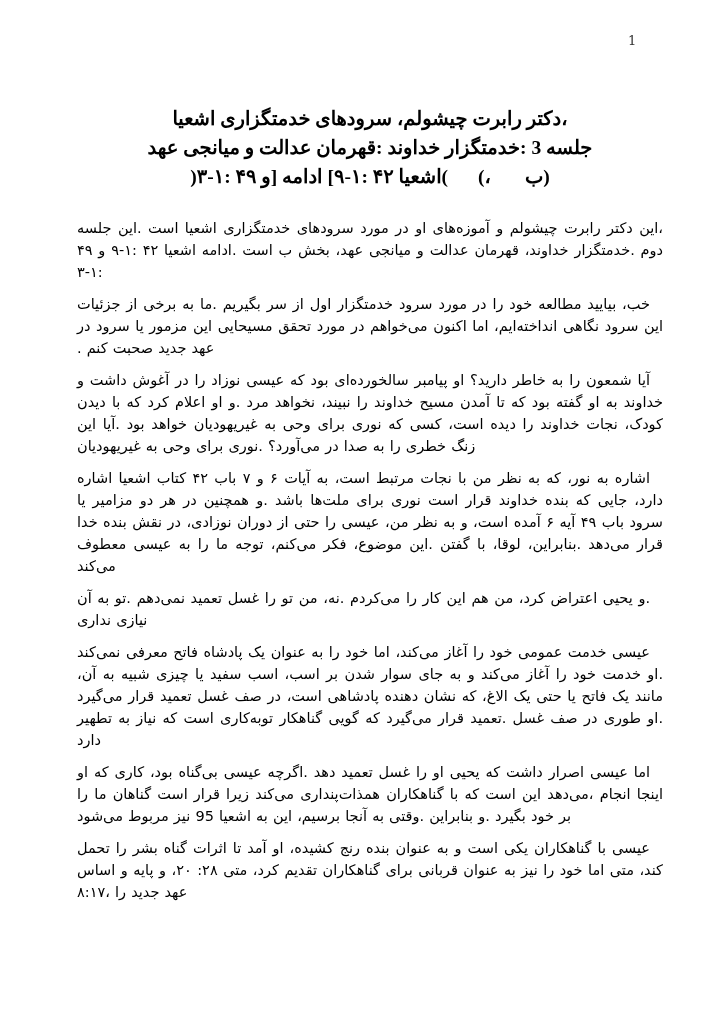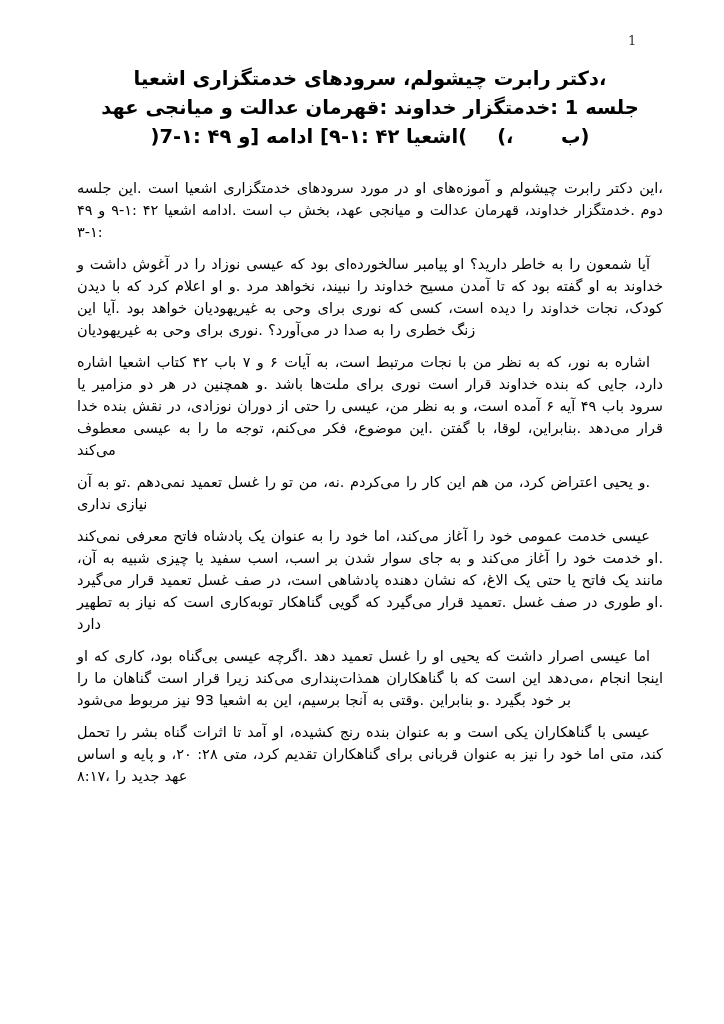--- a/index.html
+++ b/index.html
@@ -17,25 +17,26 @@
   .page-number {
     position: absolute;
     top: 33px;
     left: 628px;
     font-family: "DejaVu Serif", serif;
     font-size: 13px;
     color: #333333;
   }
   .title-block {
     direction: rtl;
-    padding: 64px 61px 0 77px;
+    padding: 104px 61px 0 77px;
     text-align: center;
     font-weight: bold;
     font-size: 19.5px;
     line-height: 29px;
+    font-family: Liberation Serif, serif;
   }
   .title-line { white-space: nowrap; }
   .title-gap {
     display: inline-block;
     width: 30px;
     height: 1px;
   }
   .doc-body {
     direction: rtl;
     margin: 26px 61px 0 77px;
@@ -54,30 +55,31 @@
 </style>
 </head>
 <body>
 
 <div class="page">
 
   <div class="page-number">1</div>
 
   <header class="title-block">
     <div class="title-line">،دکتر رابرت چیشولم، سرودهای خدمتگزاری اشعیا</div>
-    <div class="title-line">جلسه 1 :خدمتگزار خداوند :قهرمان عدالت و میانجی عهد</div>
+    <div class="title-line">جلسه 3 :خدمتگزار خداوند :قهرمان عدالت و میانجی عهد</div>
     <div class="title-line">
-      <span>(ب&nbsp;&nbsp;&nbsp;&nbsp;&nbsp;&nbsp;&nbsp;،)</span><span class="title-gap"></span><span>)اشعیا ۴۲ :۱-۹] ادامه [و ۴۹ :۱-7(</span>
+      <span>(ب&nbsp;&nbsp;&nbsp;&nbsp;&nbsp;&nbsp;&nbsp;،)</span><span class="title-gap"></span><span>)اشعیا ۴۲ :۱-۹] ادامه [و ۴۹ :۱-۳(</span>
     </div>
   </header>
 
   <main class="doc-body">
 
   <p>،این دکتر رابرت چیشولم و آموزه‌های او در مورد سرودهای خدمتگزاری اشعیا است .این جلسه دوم .خدمتگزار خداوند، قهرمان عدالت و میانجی عهد، بخش ب است .ادامه اشعیا ۴۲ :۱-۹ و ۴۹ :۱-۳</p>
+      <p>خب، بیایید مطالعه خود را در مورد سرود خدمتگزار اول از سر بگیریم .ما به برخی از جزئیات این سرود نگاهی انداخته‌ایم، اما اکنون می‌خواهم در مورد تحقق مسیحایی این مزمور یا سرود در عهد جدید صحبت کنم .</p>
       <p>آیا شمعون را به خاطر دارید؟ او پیامبر سالخورده‌ای بود که عیسی نوزاد را در آغوش داشت و خداوند به او گفته بود که تا آمدن مسیح خداوند را نبیند، نخواهد مرد .و او اعلام کرد که با دیدن کودک، نجات خداوند را دیده است، کسی که نوری برای وحی به غیریهودیان خواهد بود .آیا این زنگ خطری را به صدا در می‌آورد؟ .نوری برای وحی به غیریهودیان</p>
       <p>اشاره به نور، که به نظر من با نجات مرتبط است، به آیات ۶ و ۷ باب ۴۲ کتاب اشعیا اشاره دارد، جایی که بنده خداوند قرار است نوری برای ملت‌ها باشد .و همچنین در هر دو مزامیر یا سرود باب ۴۹ آیه ۶ آمده است، و به نظر من، عیسی را حتی از دوران نوزادی، در نقش بنده خدا قرار می‌دهد .بنابراین، لوقا، با گفتن .این موضوع، فکر می‌کنم، توجه ما را به عیسی معطوف می‌کند</p>
       <p>.و یحیی اعتراض کرد، من هم این کار را می‌کردم .نه، من تو را غسل تعمید نمی‌دهم .تو به آن نیازی نداری</p>
       <p>عیسی خدمت عمومی خود را آغاز می‌کند، اما خود را به عنوان یک پادشاه فاتح معرفی نمی‌کند .او خدمت خود را آغاز می‌کند و به جای سوار شدن بر اسب، اسب سفید یا چیزی شبیه به آن، مانند یک فاتح یا حتی یک الاغ، که نشان دهنده پادشاهی است، در صف غسل تعمید قرار می‌گیرد .او طوری در صف غسل .تعمید قرار می‌گیرد که گویی گناهکار توبه‌کاری است که نیاز به تطهیر دارد</p>
-      <p>اما عیسی اصرار داشت که یحیی او را غسل تعمید دهد .اگرچه عیسی بی‌گناه بود، کاری که او اینجا انجام ،می‌دهد این است که با گناهکاران همذات‌پنداری می‌کند زیرا قرار است گناهان ما را بر خود بگیرد .و بنابراین .وقتی به آنجا برسیم، این به اشعیا 93 نیز مربوط می‌شود</p>
+      <p>اما عیسی اصرار داشت که یحیی او را غسل تعمید دهد .اگرچه عیسی بی‌گناه بود، کاری که او اینجا انجام ،می‌دهد این است که با گناهکاران همذات‌پنداری می‌کند زیرا قرار است گناهان ما را بر خود بگیرد .و بنابراین .وقتی به آنجا برسیم، این به اشعیا 95 نیز مربوط می‌شود</p>
       <p>عیسی با گناهکاران یکی است و به عنوان بنده رنج کشیده، او آمد تا اثرات گناه بشر را تحمل کند، متی اما خود را نیز به عنوان قربانی برای گناهکاران تقدیم کرد، متی ۲۸: ۲۰، و پایه و اساس عهد جدید را ،۸:۱۷</p>
     </main>
 
 </div>
 
 </body></html>

